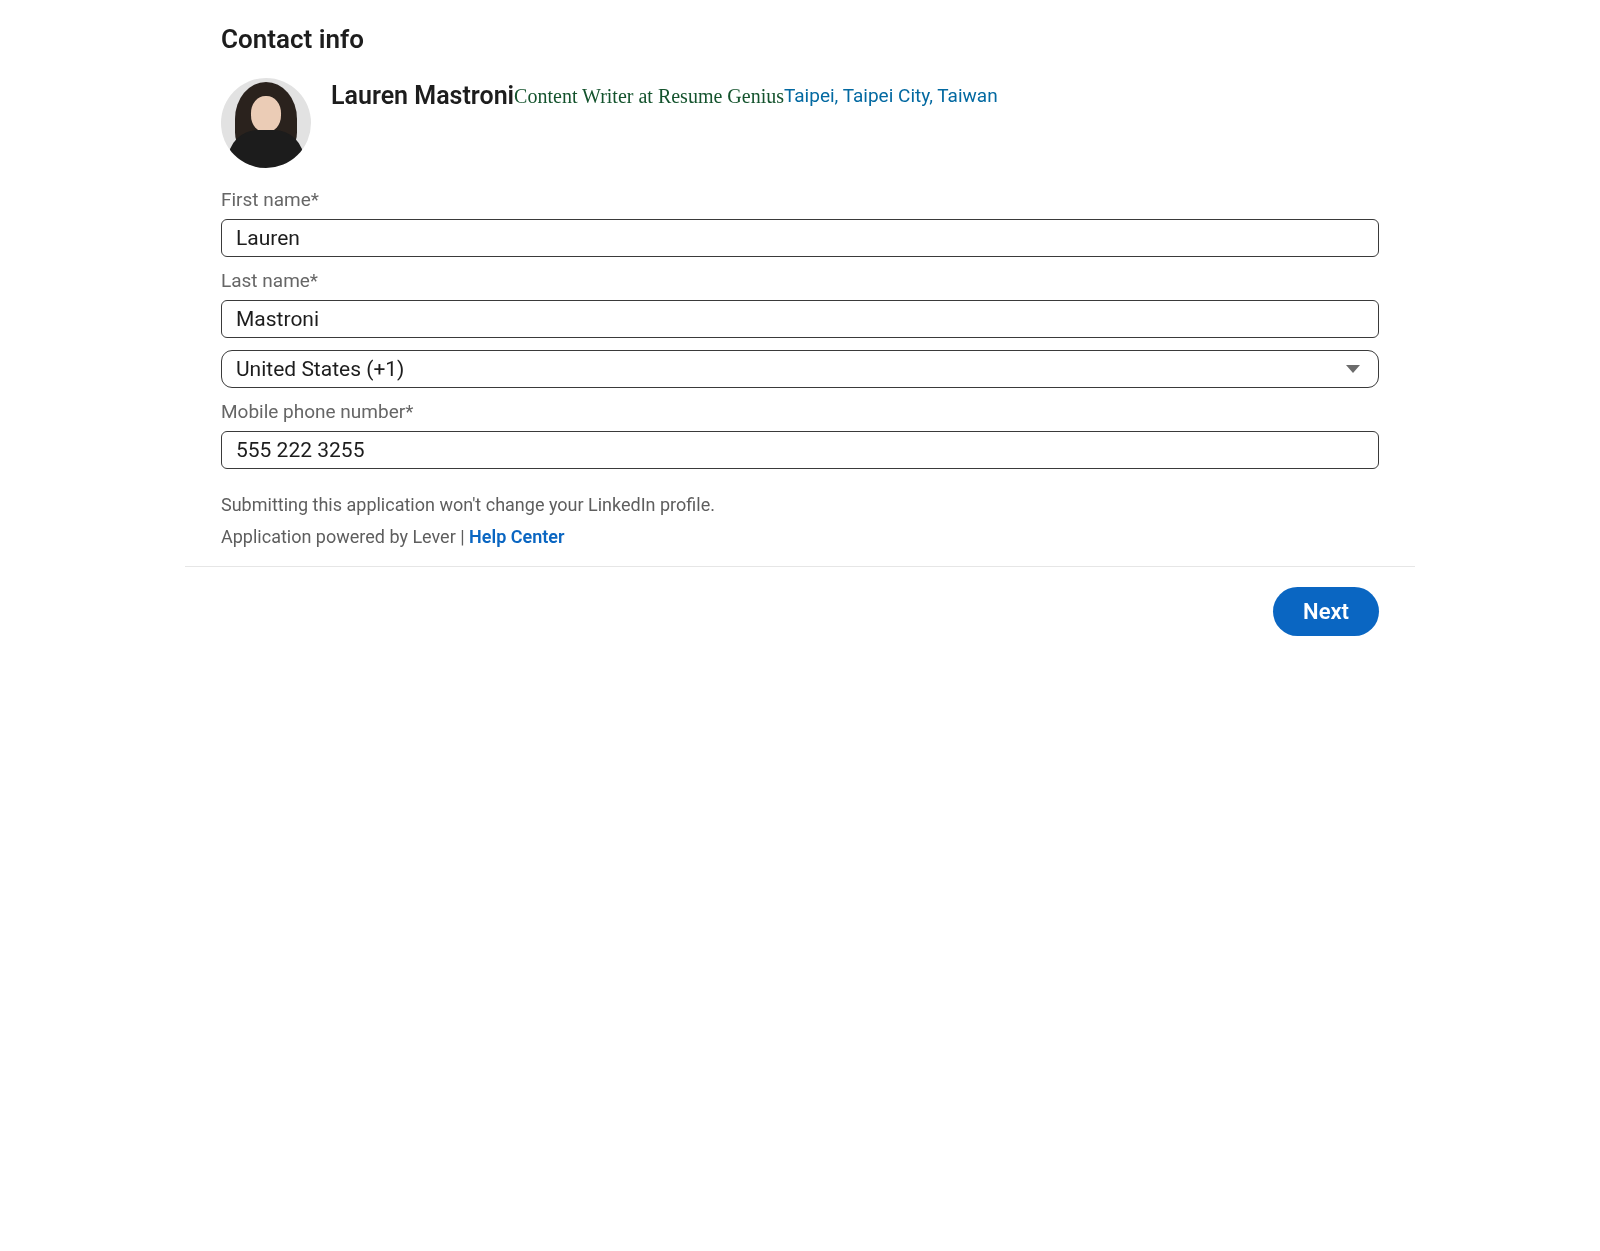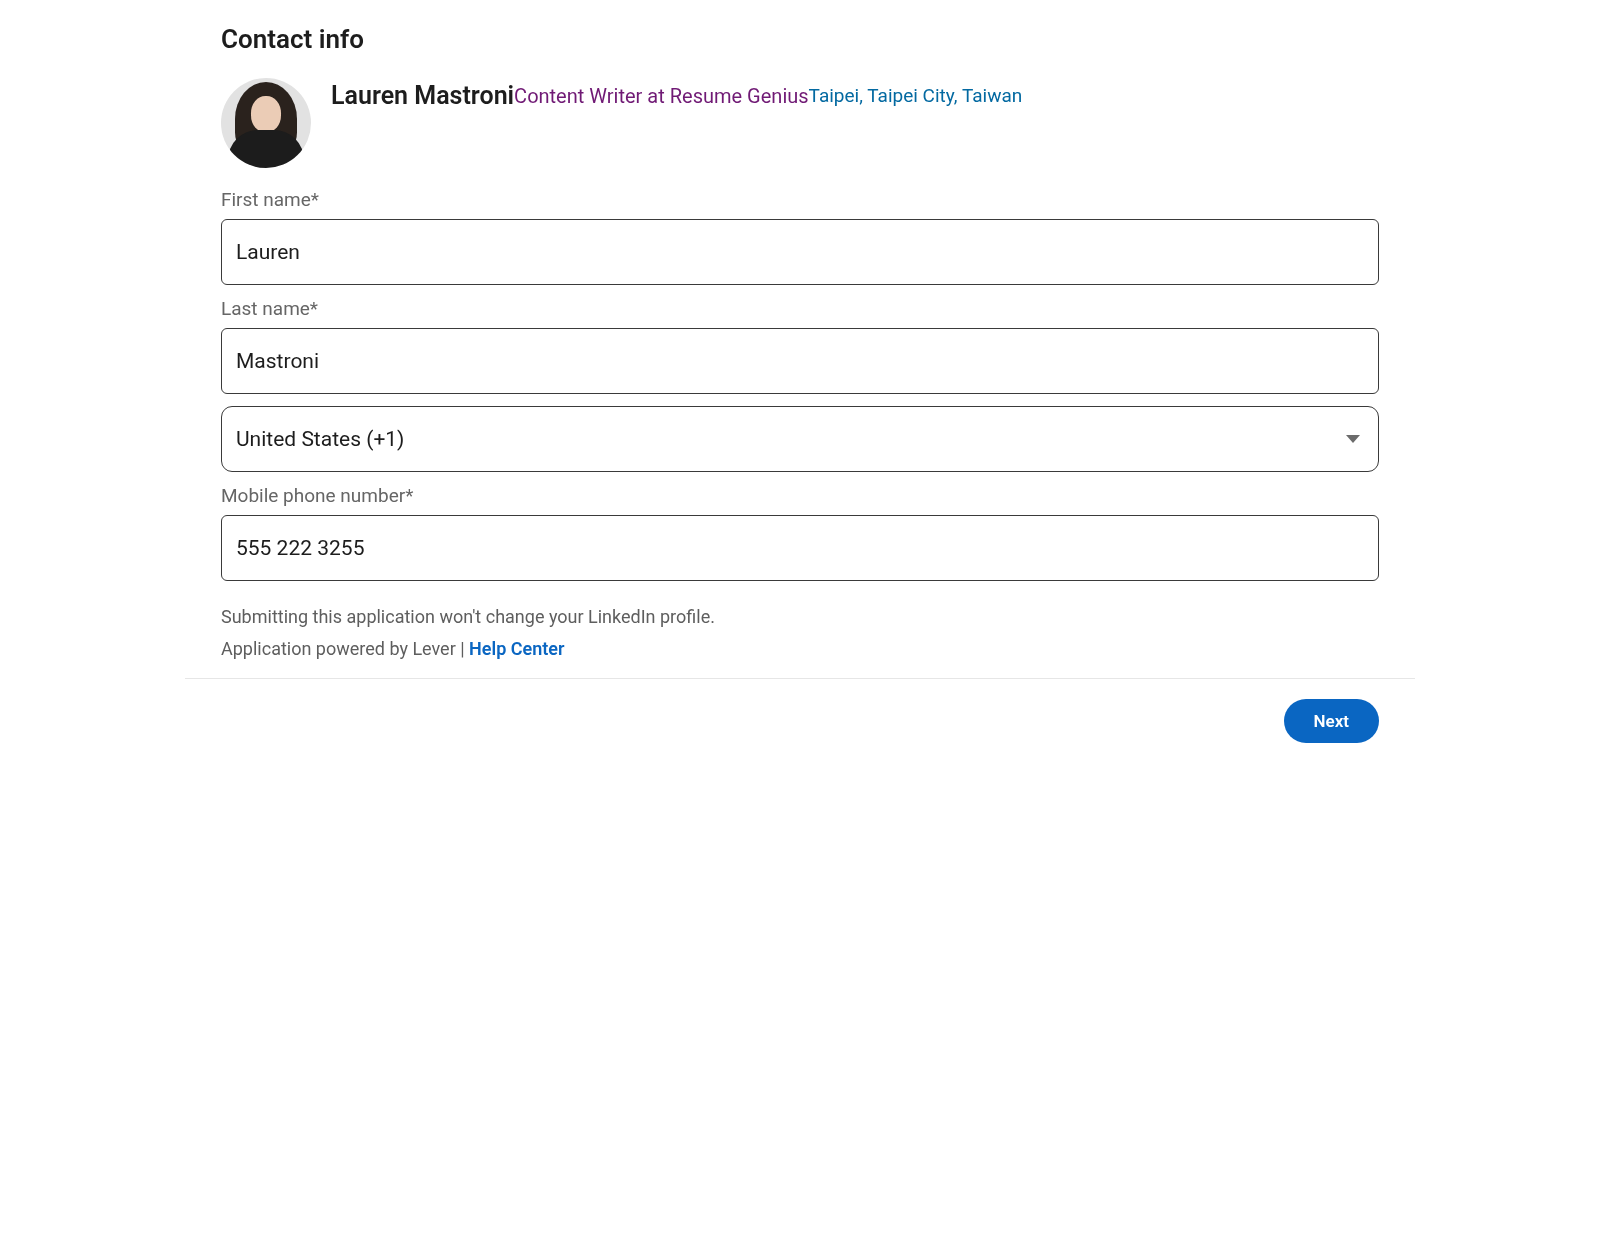--- a/index.html
+++ b/index.html
@@ -104,42 +104,43 @@
       padding-top: 2px;
     }
     .profile-name {
       font-size: 25px;
       font-weight: 600;
       color: #1d1d1d;
       line-height: 1.3;
     }
     .profile-title {
       font-size: 20px;
-      color: #701a75;
+      color: #14532d;
       line-height: 1.45;
       margin-top: 2px;
+      font-family: Liberation Serif, serif;
     }
     .profile-location {
       font-size: 19px;
       color: #0369a1;
       line-height: 1.45;
       margin-top: 2px;
     }
     .form-group {
       margin-bottom: 12px;
     }
     .form-label {
       display: block;
       font-size: 19px;
       color: #666666;
       margin-bottom: 8px;
     }
     .form-input, .form-select, .form-select-like {
       width: 100%;
-      height: 66px;
+      height: 38px;
       border: 1px solid #3a3a3a;
       border-radius: 6px;
       padding: 0 14px;
       font-size: 21px;
       color: #1d1d1d;
       background: #fff;
       font-family: inherit;
       outline: none;
     }
     .form-select-like {
@@ -179,21 +180,21 @@
       padding: 20px 36px 26px 36px;
       display: flex;
       justify-content: flex-end;
       max-width: 1230px;
       margin: 0 auto;
     }
     .next-btn {
       background: #0a66c2;
       color: #fff;
       border: none;
-      font-size: 17px;
+      font-size: 22px;
       font-weight: 600;
       padding: 12px 30px;
       border-radius: 999px;
       cursor: pointer;
       font-family: inherit;
       text-align: center;
     }
   </style>
 </head>
 <body>

